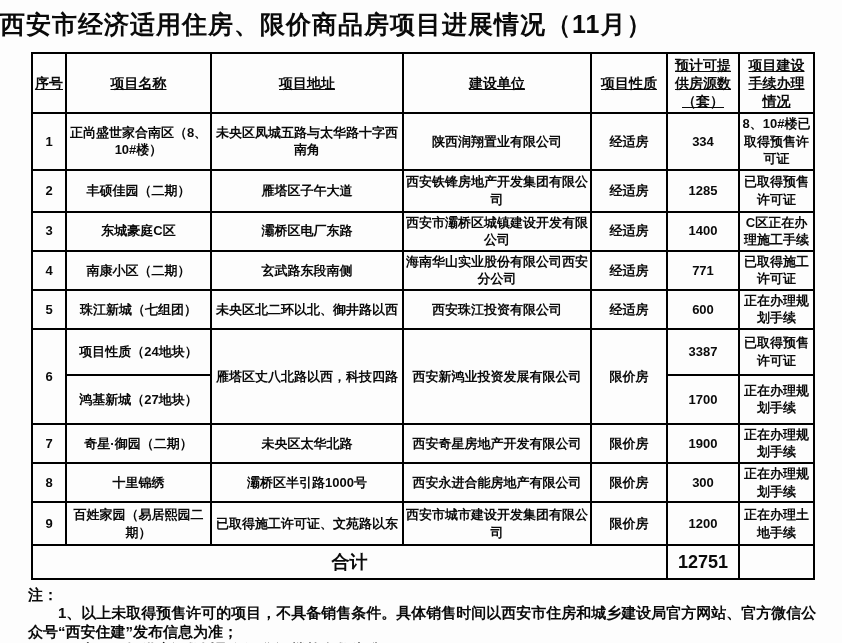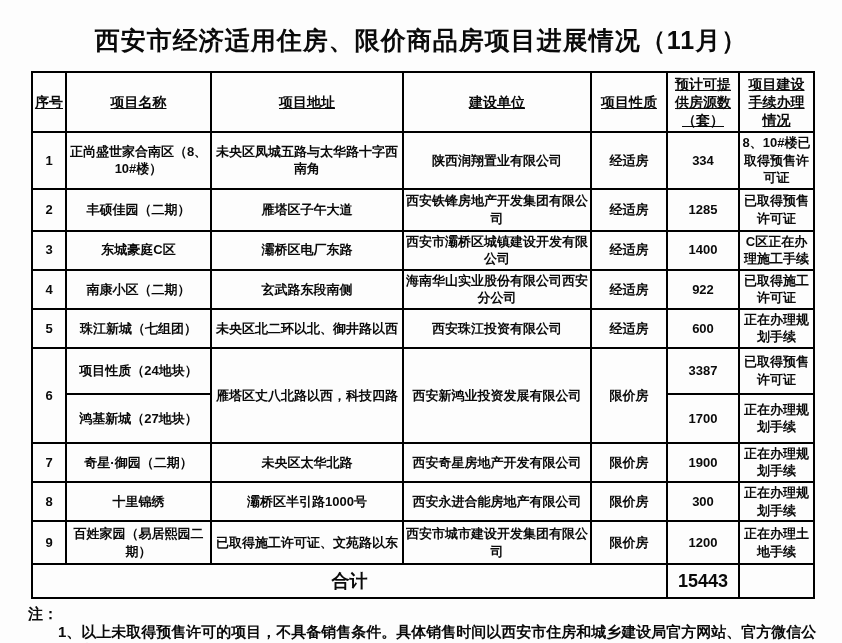--- a/index.html
+++ b/index.html
@@ -7,22 +7,21 @@
     width: 842px; height: 643px;
     overflow: hidden;
     background: #fdfdfd;
     color: #0a0a0a;
     font-family: "Liberation Sans", "DejaVu Sans", sans-serif;
     font-weight: bold;
   }
   .page { width: 842px; height: 643px; position: relative; }
 
   .title {
-    margin: 16px; padding-top: 9px;
-    text-align: center;
+    margin: 0; padding-top: 9px;
     font-size: 25px;
     letter-spacing: 1px;
     line-height: 1.2;
   }
 
   table.projects {
     border-collapse: collapse;
     table-layout: fixed;
     width: 782px;
     margin: 13px 0 0 31px;
@@ -122,21 +121,21 @@
       <td>1400</td>
       <td>C区正在办理施工手续</td>
     </tr>
 
     <tr class="r4">
       <td>4</td>
       <td>南康小区（二期）</td>
       <td>玄武路东段南侧</td>
       <td>海南华山实业股份有限公司西安分公司</td>
       <td>经适房</td>
-      <td>922</td>
+      <td>771</td>
       <td>已取得施工许可证</td>
     </tr>
 
     <tr class="r5">
       <td>5</td>
       <td>珠江新城（七组团）</td>
       <td>未央区北二环以北、御井路以西</td>
       <td>西安珠江投资有限公司</td>
       <td>经适房</td>
       <td>600</td>
@@ -183,21 +182,21 @@
       <td>百姓家园（易居熙园二期）</td>
       <td>已取得施工许可证、文苑路以东</td>
       <td>西安市城市建设开发集团有限公司</td>
       <td>限价房</td>
       <td>1200</td>
       <td>正在办理土地手续</td>
     </tr>
 
     <tr class="total">
       <td colspan="5">合计</td>
-      <td>15443</td>
+      <td>12751</td>
       <td></td>
     </tr>
   </tbody>
     </table>
 
   <div class="notes">
     <div class="notes-label">注：</div>
     <p>1、以上未取得预售许可的项目，不具备销售条件。具体销售时间以西安市住房和城乡建设局官方网站、官方微信公众号“西安住建”发布信息为准；</p>
     <p>2、实际可提供房源数以取得预售证楼栋套数为准。</p>
   </div>

